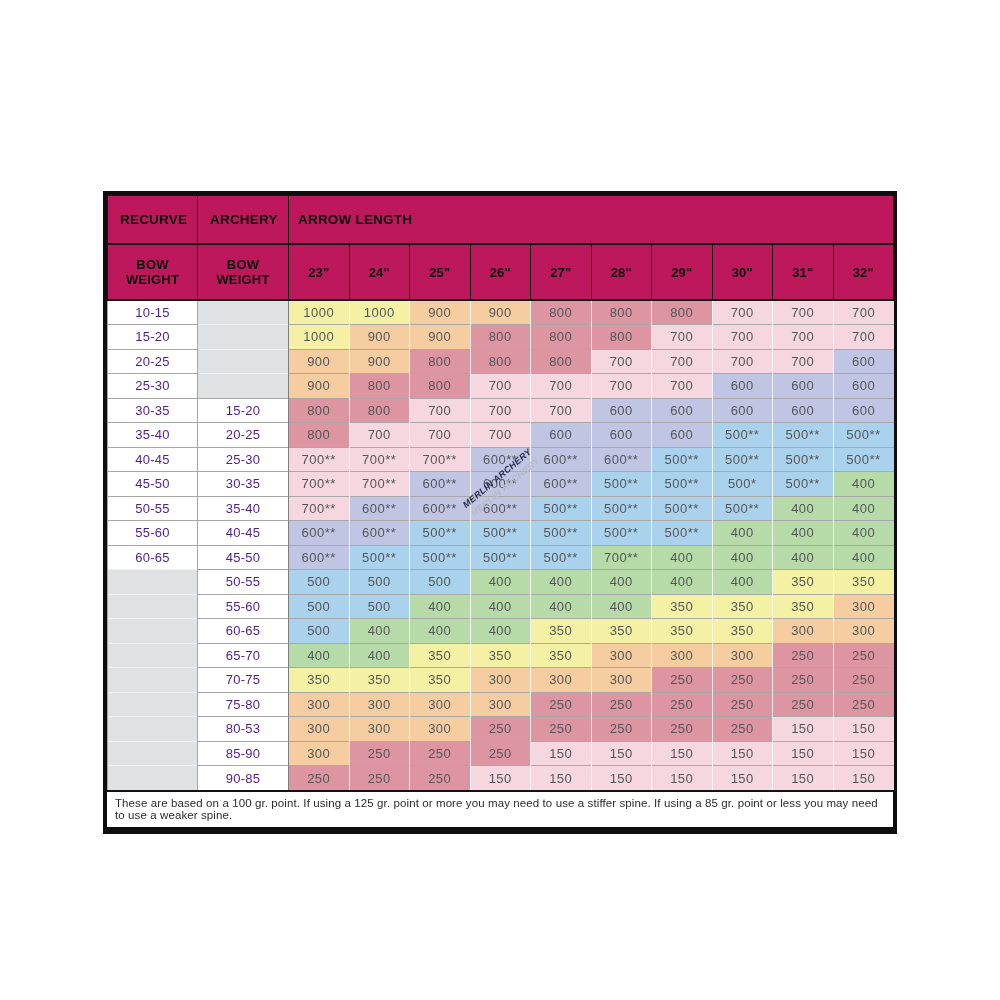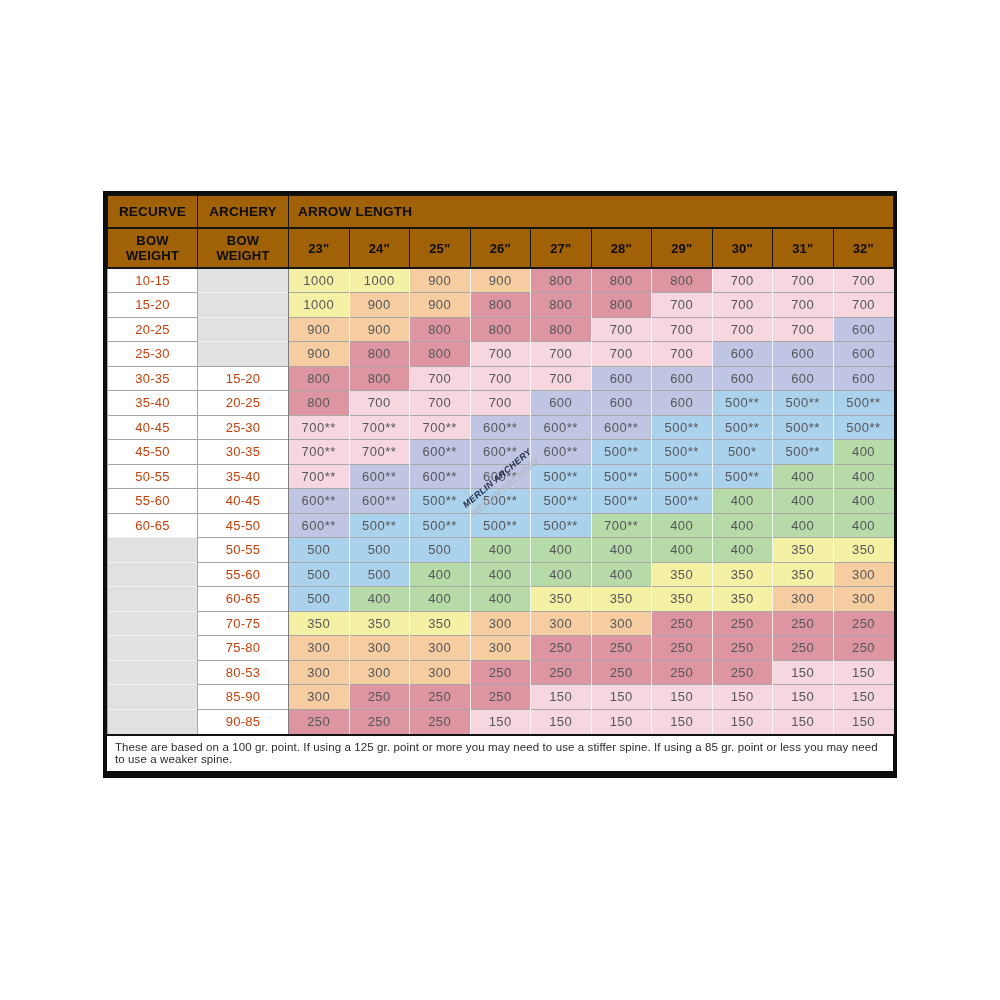--- a/index.html
+++ b/index.html
@@ -14,33 +14,33 @@
     box-sizing:border-box;
   }
   table.spine-table{
     border-collapse:collapse;table-layout:fixed;width:100%;
   }
   col.c-label1{width:90px}
   col.c-label2{width:91px}
   col.c-spine{width:60.5px}
   thead th{
     border:1px solid #161616;border-bottom:2px solid #161616;
-    background:#a16207;color:#0d0d0d;font-weight:bold;
-    font-size:13.5px;letter-spacing:.2px;text-align:center;padding:4px;
+    background:#be185d;color:#0d0d0d;font-weight:bold;
+    font-size:13.5px;letter-spacing:.2px;text-align:center;padding:12px;
   }
   thead tr.hrow1 th{height:23px;}
   thead tr.hrow2 th{height:24px;font-size:13px;}
   th.arrow-length-header{text-align:left;padding-left:9px;}
   tbody tr{height:24.5px;}
   tbody td{
     text-align:center;vertical-align:middle;padding:0;
     font-size:13px;color:#55565a;letter-spacing:.5px;
   }
   td.label-cell{
-    background:#ffffff;color:#c2410c;letter-spacing:.3px;
+    background:#ffffff;color:#4c1d95;letter-spacing:.3px;
     border-top:1px solid #a6a6a6;border-left:1px solid #a6a6a6;
   }
   td.label-cell.empty{
     background:#e0e1e3;border-top-color:#eff1f2;
   }
   td.spine-cell{
     border-top:1px solid #a8a8a8;
     border-left:1px solid rgba(255,255,255,.78);
   }
   td.spine-cell.first{border-left:1px solid #7e7e7e;}
@@ -293,20 +293,34 @@
           <td class="spine-cell" style="background: rgb(182, 219, 168);">400</td>
           <td class="spine-cell" style="background: rgb(244, 241, 165);">350</td>
           <td class="spine-cell" style="background: rgb(244, 241, 165);">350</td>
           <td class="spine-cell" style="background: rgb(244, 241, 165);">350</td>
           <td class="spine-cell" style="background: rgb(244, 241, 165);">350</td>
           <td class="spine-cell" style="background: rgb(246, 205, 160);">300</td>
           <td class="spine-cell" style="background: rgb(246, 205, 160);">300</td>
         </tr>
         <tr>
           <td class="label-cell empty"></td>
+          <td class="label-cell">65-70</td>
+          <td class="spine-cell first" style="background: rgb(182, 219, 168);">400</td>
+          <td class="spine-cell" style="background: rgb(182, 219, 168);">400</td>
+          <td class="spine-cell" style="background: rgb(244, 241, 165);">350</td>
+          <td class="spine-cell" style="background: rgb(244, 241, 165);">350</td>
+          <td class="spine-cell" style="background: rgb(244, 241, 165);">350</td>
+          <td class="spine-cell" style="background: rgb(246, 205, 160);">300</td>
+          <td class="spine-cell" style="background: rgb(246, 205, 160);">300</td>
+          <td class="spine-cell" style="background: rgb(246, 205, 160);">300</td>
+          <td class="spine-cell" style="background: rgb(221, 150, 161);">250</td>
+          <td class="spine-cell" style="background: rgb(221, 150, 161);">250</td>
+        </tr>
+        <tr>
+          <td class="label-cell empty"></td>
           <td class="label-cell">70-75</td>
           <td class="spine-cell first" style="background: rgb(244, 241, 165);">350</td>
           <td class="spine-cell" style="background: rgb(244, 241, 165);">350</td>
           <td class="spine-cell" style="background: rgb(244, 241, 165);">350</td>
           <td class="spine-cell" style="background: rgb(246, 205, 160);">300</td>
           <td class="spine-cell" style="background: rgb(246, 205, 160);">300</td>
           <td class="spine-cell" style="background: rgb(246, 205, 160);">300</td>
           <td class="spine-cell" style="background: rgb(221, 150, 161);">250</td>
           <td class="spine-cell" style="background: rgb(221, 150, 161);">250</td>
           <td class="spine-cell" style="background: rgb(221, 150, 161);">250</td>

